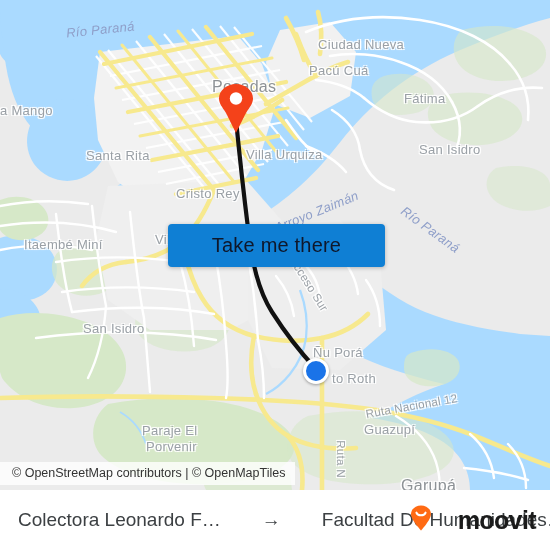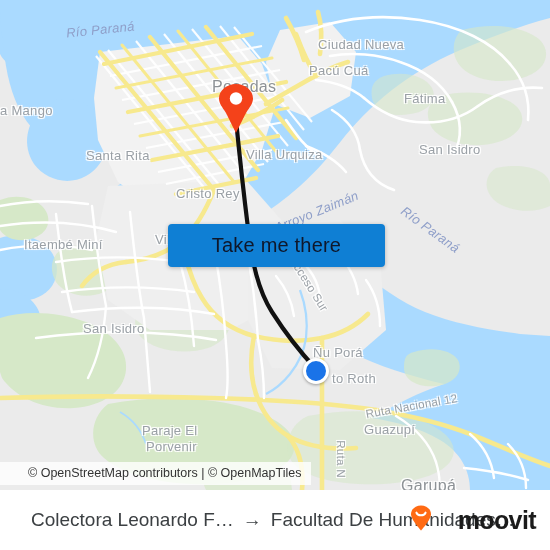--- a/index.html
+++ b/index.html
@@ -53,36 +53,37 @@
     cursor:pointer;
     box-shadow:0 1px 4px rgba(0,0,0,.25);
     display:flex;align-items:center;justify-content:center;
     padding:0;
   }
 
   
   #attribution{
     position:absolute;left:0;top:462px;
     background:rgba(255,255,255,.80);
-    padding:4px 10px 5px 28px;
+    padding:4px 10px 5px 12px;
     font-size:12.5px;color:#333333;
     white-space:nowrap;
   }
 
   
   #footer{
     position:absolute;left:0;top:490px;width:550px;height:60px;
     background:#ffffff;
     display:flex;align-items:center;
   }
   #footer-route{
     display:flex;align-items:center;
-    margin-left:31px;
+    margin-left:18px;
     font-size:19px;color:#3c4043;white-space:nowrap;
     overflow:hidden;
+    gap:32px;
   }
   #footer-route .arrow{margin:0 9px;font-size:19px;color:#3c4043;}
   #moovit-logo{
     position:absolute;right:14px;top:50%;transform:translateY(-50%);
     display:flex;align-items:center;gap:24px;
   }
   #moovit-logo .wordmark{
     font-size:25px;font-weight:bold;color:#1b1b1b;letter-spacing:-.6px;
     margin-left:2px;
   }

